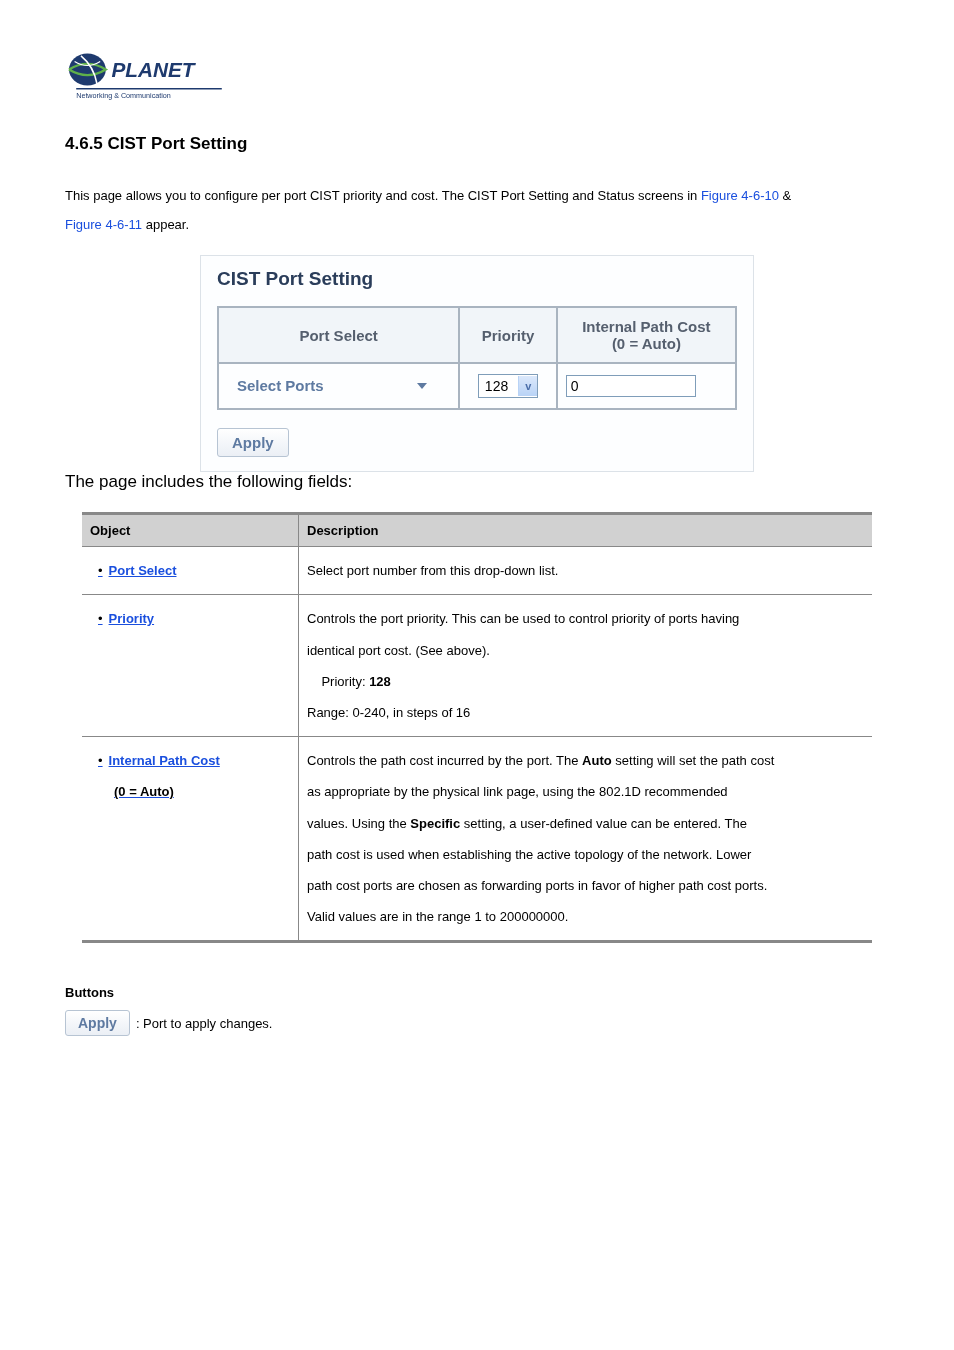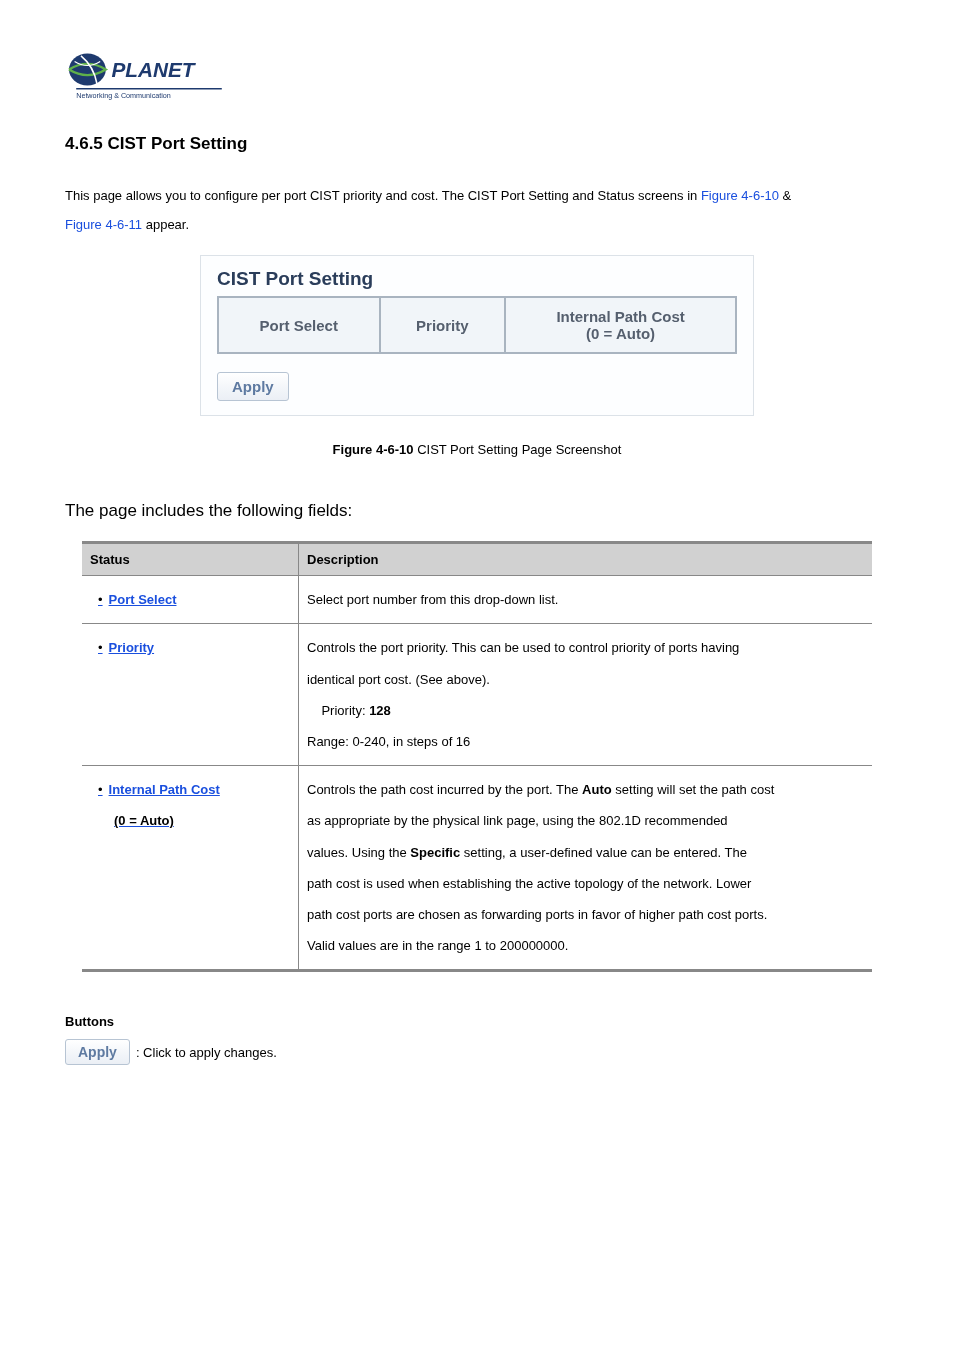--- a/index.html
+++ b/index.html
@@ -37,21 +37,21 @@
     width: 520px;
     margin: 0 auto;
     border: 1px solid #dce2e8;
     background: #fdfeff;
     padding: 12px 16px 14px 16px;
   }
   .cist-title {
     color: #2a3d5a;
     font-size: 19px;
     font-weight: bold;
-    margin-bottom: 6px;
+    margin-bottom: 16px;
   }
   .cist-table {
     border-collapse: collapse;
     width: 100%;
   }
   .cist-table th {
     border: 2px solid #a9b4c0;
     background: #f1f5f9;
     color: #555f6e;
     font-weight: bold;
@@ -233,35 +233,53 @@
     <div class="cist-title">CIST Port Setting</div>
     <table class="cist-table">
       <tbody>
           <tr>
         <th>Port Select</th>
         <th>Priority</th>
         <th>
           <span>Internal Path Cost</span><br><span>(0 = Auto)</span>
         </th>
       </tr>
+      <tr>
+        <td style="text-align:left;">
+          <span class="sel-ports">
+            <span>Select Ports</span>
+            <span class="tri-down"></span>
+          </span>
+        </td>
+        <td>
+          <span class="prio-sel">
+            <span class="prio-val">128</span>
+            <span class="prio-btn">
+                  <span class="v">v</span>
+                </span>
+          </span>
+        </td>
+        <td style="text-align:left;">
+          <span class="ipc-input">
+            <span>0</span>
+          </span>
+        </td>
+      </tr>
     </tbody>
       </table>
     <div class="apply-btn">Apply</div>
   </div>
 
-  <div class="fig-caption">
-    <b>Figure 4-6-10</b><span> CIST Port Setting Page Screenshot</span>
-  </div>
 
   <div class="fields-intro">The page includes the following fields:</div>
 
   <table class="obj-table">
     <tbody>
         <tr>
-      <th class="col-obj">Status</th>
+      <th class="col-obj">Object</th>
       <th>Description</th>
     </tr>
     <tr>
       <td class="col-obj"><span class="bullet">•</span><span>Port Select</span></td>
       <td class="desc-cell">Select port number from this drop-down list.</td>
     </tr>
     <tr>
       <td class="col-obj"><span class="bullet">•</span><span>Priority</span></td>
       <td class="desc-cell">
         <span>Controls the port priority. This can be used to control priority of ports having</span><br>
@@ -283,17 +301,17 @@
         <span>path cost ports are chosen as forwarding ports in favor of higher path cost ports.</span><br>
         <span>Valid values are in the range 1 to 200000000.</span>
       </td>
     </tr>
   </tbody>
     </table>
 
   <div class="btns-heading">Buttons</div>
   <div class="btn-row">
     <span class="apply-small">Apply</span>
-    <span>: Click to apply changes.</span>
+    <span>: Port to apply changes.</span>
   </div>
 
 
 </div>
 
 </body></html>

